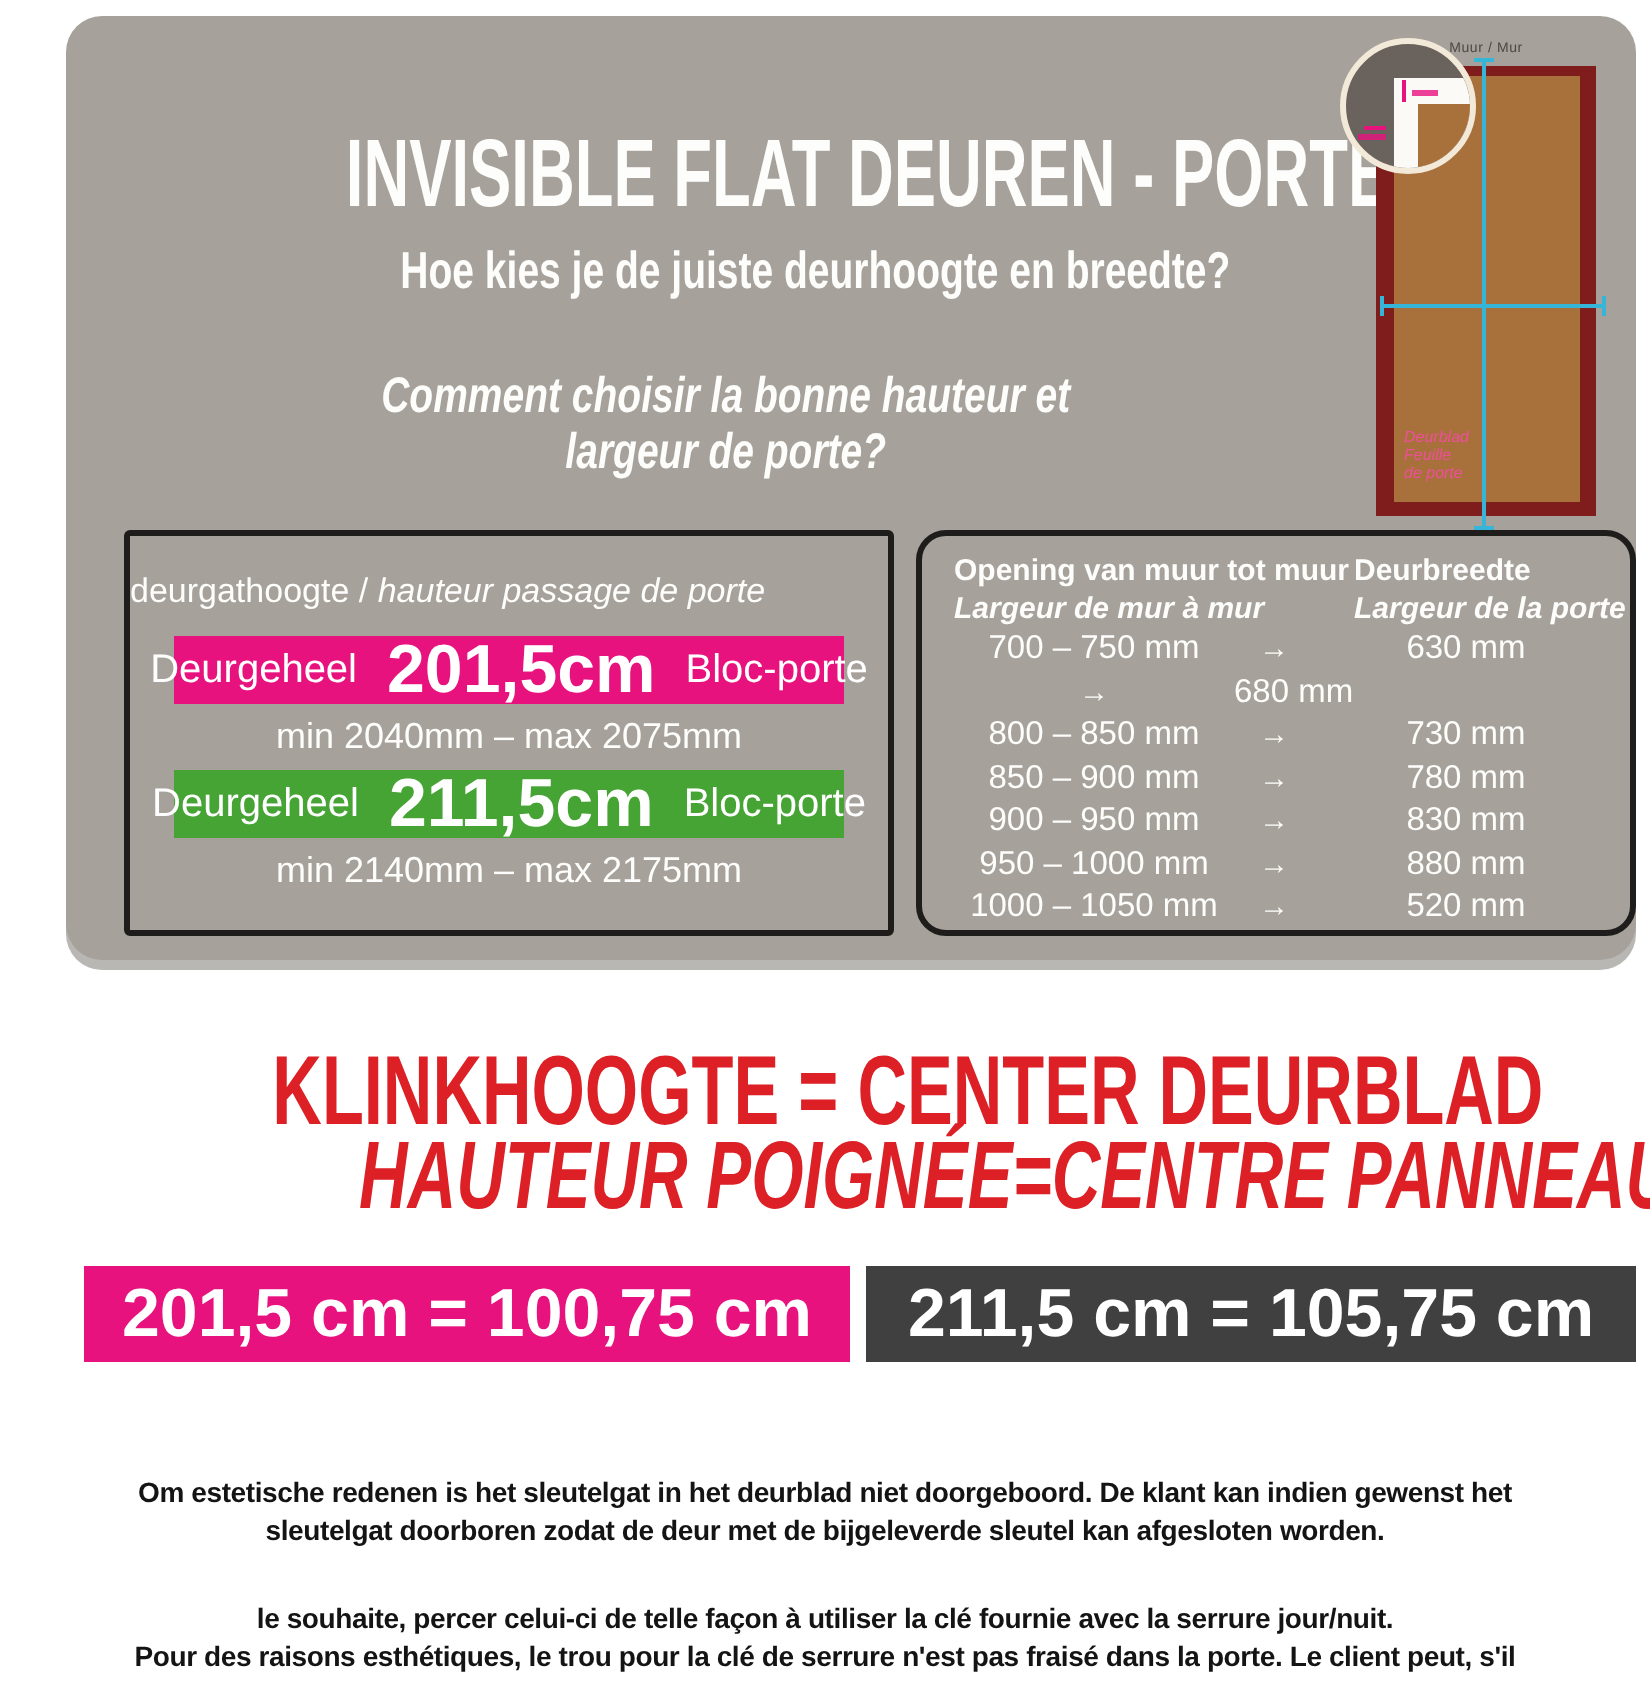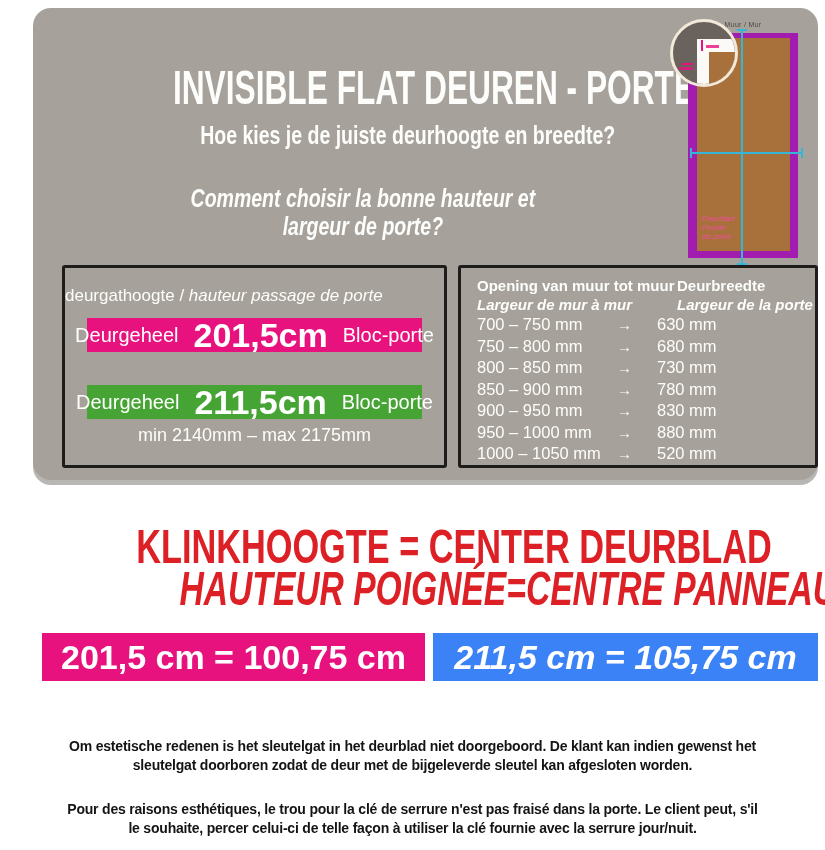--- a/index.html
+++ b/index.html
@@ -18,21 +18,21 @@
   .h-title{top:52px;}
   .h-title .cond{font-size:48px;font-weight:bold;transform:scaleX(.66);letter-spacing:0;}
   .h-sub{top:112px;padding-left:45px;}
   .h-sub .cond{font-size:26px;font-weight:bold;transform:scaleX(.75);}
   .h-fr{top:176px;}
   .h-fr .cond{font-size:25px;font-weight:bold;font-style:italic;line-height:28px;transform:scaleX(.78);}
 
   
   .door-wall-label{position:absolute;left:655px;top:13px;width:110px;text-align:center;
     font-size:7px;color:#4d4841;letter-spacing:.3px;}
-  .door-frame{position:absolute;left:655px;top:25px;width:110px;height:225px;background:#a21caf;}
+  .door-frame{position:absolute;left:655px;top:25px;width:110px;height:225px;background:#7f1d1d;}
   .door-brown{position:absolute;left:9px;top:5px;right:8px;bottom:7px;background:#a8713c;}
   .dl-v{position:absolute;left:53px;top:-4px;bottom:-7px;width:2px;background:#35b6d9;}
   .dl-v::before,.dl-v::after{content:"";position:absolute;left:-4px;width:10px;height:2px;background:#35b6d9;}
   .dl-v::before{top:0;} .dl-v::after{bottom:0;}
   .dl-h{position:absolute;left:2px;right:-5px;top:119px;height:2px;background:#35b6d9;}
   .dl-h::before,.dl-h::after{content:"";position:absolute;top:-4px;width:2px;height:10px;background:#35b6d9;}
   .dl-h::before{left:0;} .dl-h::after{right:0;}
   .doorblad-label{position:absolute;left:5px;bottom:10px;font-size:8px;line-height:9px;
     font-style:italic;color:#ee4f9b;}
   .detail-circle{position:absolute;left:637px;top:11px;width:62px;height:62px;border-radius:50%;
@@ -54,43 +54,43 @@
     justify-content:center;gap:15px;color:#ffffff;white-space:nowrap;text-align:center;}
   .opt-bar .lbl{font-size:20px;}
   .opt-bar .val{font-size:34px;font-weight:bold;}
   .bar-opt-1{top:50px;background:#e8127f;}
   .bar-opt-2{top:117px;background:#46a434;}
   .hb-range{position:absolute;left:0;width:100%;text-align:center;color:#fdfdfb;font-size:18px;}
   .range-1{top:90px;} .range-2{top:157px;}
 
   
   .width-box{position:absolute;left:425px;top:257px;width:354px;height:197px;
-    border:3px solid #1e1d1b;border-radius:3px;color:#fdfdfb;}
+    border:3px solid #1e1d1b;border-radius:15px;color:#fdfdfb;}
   .wb-inner{padding:8px 6px 0 16px;}
   .wb-h{display:grid;grid-template-columns:200px 1fr;font-weight:bold;font-size:15px;
     line-height:19px;white-space:nowrap;}
   .wb-hf{display:grid;grid-template-columns:200px 1fr;font-style:italic;font-weight:bold;
     font-size:15px;line-height:19px;white-space:nowrap;}
   .wb-row{display:grid;grid-template-columns:140px 40px 1fr;font-size:16.5px;line-height:21.5px;
     white-space:nowrap;}
-  .wb-row span{}
+  .wb-row span{text-align:center;}
   .wb-arrow{font-size:15px;}
 
   
   .red-line{position:absolute;left:0;width:825px;text-align:center;color:#dc2026;}
   .red-1{top:518px;}
   .red-1 .cond{font-size:49px;font-weight:bold;transform:scaleX(.70);}
   .red-2{top:561px;}
   .red-2 .cond{font-size:48px;font-weight:bold;font-style:italic;transform:scaleX(.70);}
 
   
   .eq-bar{position:absolute;top:633px;height:48px;display:flex;align-items:center;
     justify-content:center;color:#ffffff;font-weight:bold;font-size:34px;white-space:nowrap;}
   .eq-pink{left:42px;width:383px;background:#e8127f;}
-  .eq-green{left:433px;width:385px;background:#3b82f6;font-style:italic;}
+  .eq-green{left:433px;width:385px;background:#404040;}
 
   
   .note{position:absolute;left:0;width:825px;text-align:center;color:#141414;
     font-size:14px;font-weight:bold;line-height:19px;letter-spacing:-0.2px;}
   .note div{white-space:nowrap;}
   .note-nl{top:737px;} .note-fr{top:800px;}
 </style>
 </head>
 <body>
 
@@ -132,20 +132,21 @@
 
   <div class="height-box">
     <div class="hb-header">
       <span>deurgathoogte</span><span> / </span><span class="fr">hauteur passage de porte</span>
     </div>
     <div class="opt-bar bar-opt-1">
       <span class="lbl">Deurgeheel</span>
       <span class="val">201,5cm</span>
       <span class="lbl">Bloc-porte</span>
     </div>
+    <div class="hb-range range-1">min 2040mm – max 2075mm</div>
     <div class="opt-bar bar-opt-2">
       <span class="lbl">Deurgeheel</span>
       <span class="val">211,5cm</span>
       <span class="lbl">Bloc-porte</span>
     </div>
     <div class="hb-range range-2">min 2140mm – max 2175mm</div>
   </div>
 
   <div class="width-box">
     <div class="wb-inner">
@@ -156,21 +157,20 @@
       <div class="wb-hf">
         <span>Largeur de mur à mur</span>
         <span>Largeur de la porte</span>
       </div>
       <div class="wb-row">
         <span>700 – 750 mm</span>
         <span class="wb-arrow">→</span>
         <span>630 mm</span>
       </div>
       <div class="wb-row">
-        <span>750 – 800 mm</span>
         <span class="wb-arrow">→</span>
         <span>680 mm</span>
       </div>
       <div class="wb-row">
         <span>800 – 850 mm</span>
         <span class="wb-arrow">→</span>
         <span>730 mm</span>
       </div>
       <div class="wb-row">
         <span>850 – 900 mm</span>
@@ -204,15 +204,15 @@
 </div>
 
 <div class="eq-bar eq-pink">201,5 cm = 100,75 cm</div>
 <div class="eq-bar eq-green">211,5 cm = 105,75 cm</div>
 
 <div class="note note-nl">
   <div>Om estetische redenen is het sleutelgat in het deurblad niet doorgeboord. De klant kan indien gewenst het</div>
   <div>sleutelgat doorboren zodat de deur met de bijgeleverde sleutel kan afgesloten worden.</div>
 </div>
 <div class="note note-fr">
+  <div>le souhaite, percer celui-ci de telle façon à utiliser la clé fournie avec la serrure jour/nuit.</div>
   <div>Pour des raisons esthétiques, le trou pour la clé de serrure n'est pas fraisé dans la porte. Le client peut, s'il</div>
-  <div>le souhaite, percer celui-ci de telle façon à utiliser la clé fournie avec la serrure jour/nuit.</div>
 </div>
 
 </body></html>

